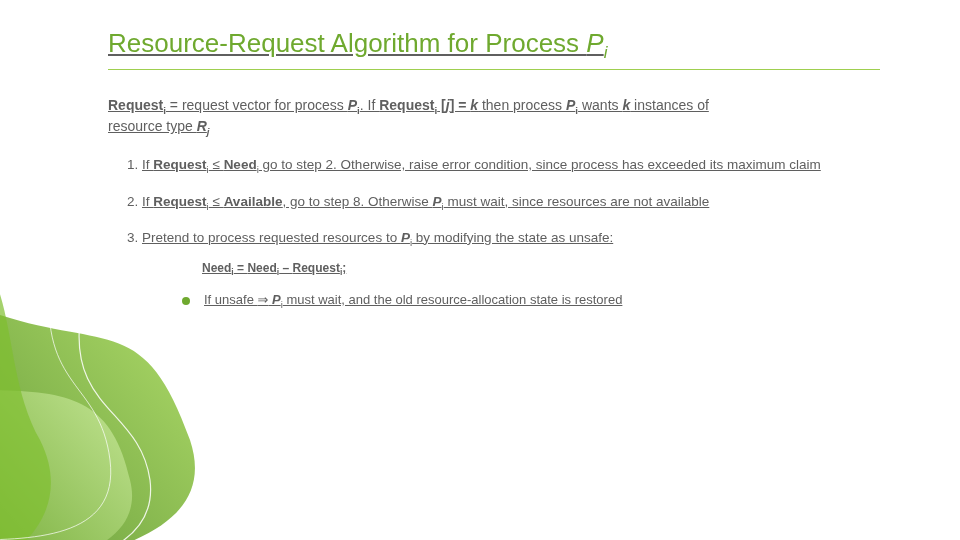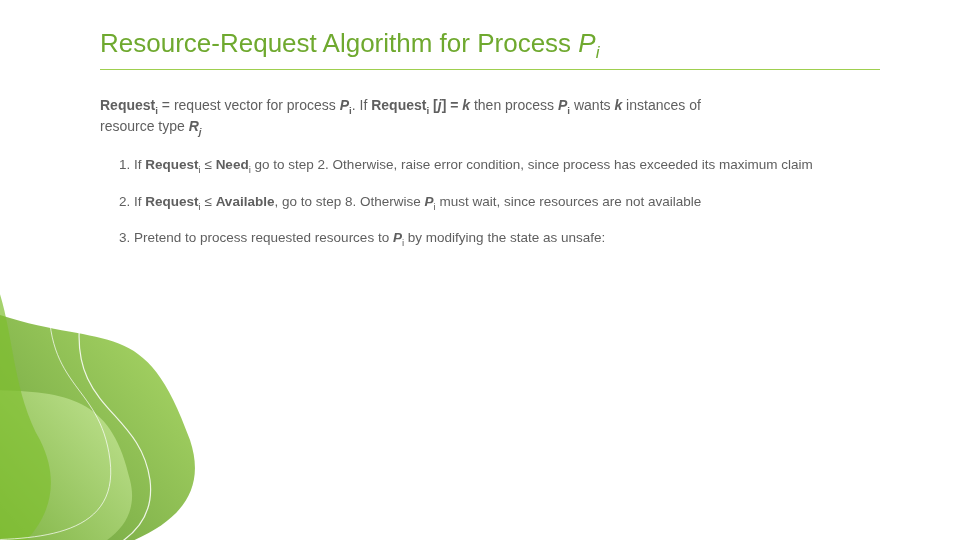--- a/index.html
+++ b/index.html
@@ -21,22 +21,23 @@
     width: 340px;
     height: 340px;
     pointer-events: none;
   }
   .deco svg { width: 100%; height: 100%; }
 
   
   .content {
     position: absolute;
     top: 28px;
-    left: 100px;
+    left: 108px;
     right: 80px;
+    text-decoration: underline;
   }
   .title {
     font-size: 26px;
     font-weight: 400;
     color: #6fa92f;
     margin-bottom: 6px;
   }
   .title .P { font-style: italic; }
   .title .subi { font-size: 0.65em; font-style: italic; vertical-align: sub; }
   .title-rule {
@@ -134,19 +135,25 @@
     <li>
       <span>If </span><b>Request</b><span class="sub">i</span><span class="sym"> ≤ </span><b>Need</b><span class="sub">i</span><span> go to step 2.  Otherwise, raise error condition, since process has exceeded its maximum claim</span>
     </li>
     <li>
       <span>If </span><b>Request</b><span class="sub">i</span><span class="sym"> ≤ </span><b>Available</b><span>, go to step 8.  Otherwise </span><b><i>P</i></b><span class="sub">i</span><span>  must wait, since resources are not available</span>
     </li>
     <li>
       <span>Pretend to process requested resources to </span><b><i>P</i></b><span class="sub">i</span><span> by modifying the state as unsafe:</span>
 
       <div class="mods">
+        <div>
+          <span>Need</span><span class="sub">i</span><span> = </span><span>Need</span><span class="sub">i</span><span> – </span><span>Request</span><span class="sub">i</span><span>;</span>
+        </div>
       </div>
 
       <ul class="bullets">
+        <li>
+          <span>If unsafe </span><span class="sym">⇒</span><span> </span><b><i>P</i></b><span class="sub">i</span><span> must wait, and the old resource-allocation state is restored</span>
+        </li>
       </ul>
     </li>
   </ol>
 </div>
 
 </body></html>

